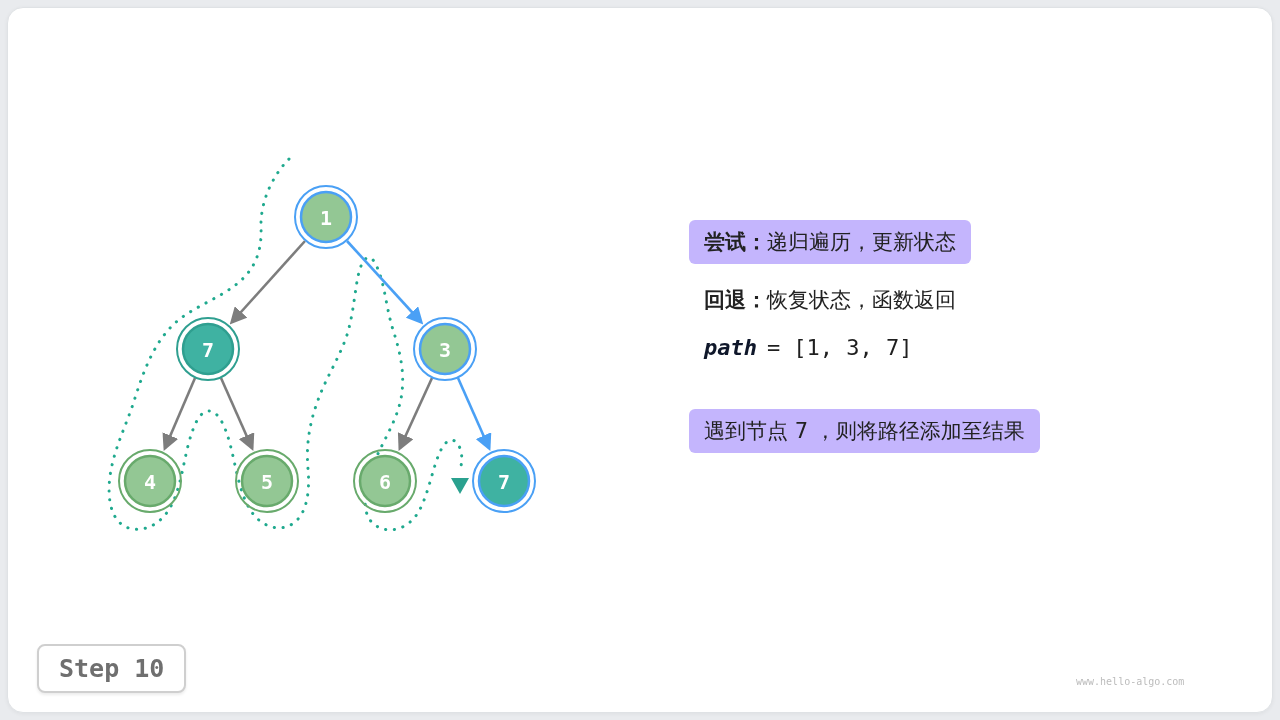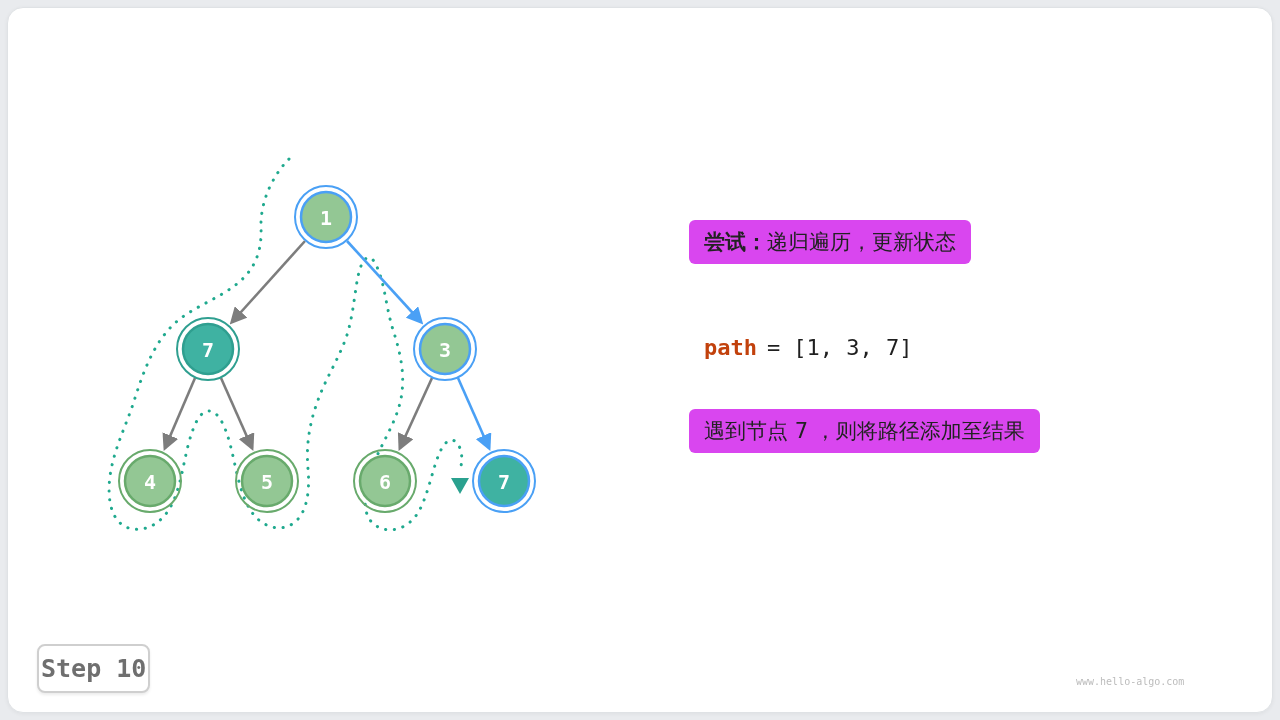--- a/index.html
+++ b/index.html
@@ -29,45 +29,45 @@
   .nbody.bblue{stroke:#4aa0f5;}
   .nbody.bgreen{stroke:#68aa6c;}
   .nbody.bteal{stroke:#2f9f90;}
   .nlabel{
     fill:#ffffff;font-family:"DejaVu Sans Mono", monospace;
     font-size:20px;font-weight:bold;text-anchor:middle;dominant-baseline:central;
   }
   .pointer{fill:#2aa18f;}
   
   .callout{
-    position:absolute;background:#d946ef;border-radius:6px;
+    position:absolute;background:#c4b5fd;border-radius:6px;
     padding:9px 15px;font-size:21px;color:#222;white-space:nowrap;line-height:1.25;
   }
   .callout-try{left:681px;top:212px;}
   .callout-note{left:681px;top:381px;margin-top:20px;}
   .plainline{
     position:absolute;font-size:21px;color:#222;white-space:nowrap;line-height:1.25;
   }
   .line-backtrack{left:696px;top:279px;}
   .b{font-weight:bold;}
   .codeline{
     position:absolute;font-family:"DejaVu Sans Mono", monospace;
     font-size:22px;color:#1f1f1f;white-space:nowrap;
   }
   .line-path{left:696px;top:327px;}
   .line-res{left:696px;top:444px;}
   .kw{font-weight:bold;}
-  .kw.blue{color:#c2410c;}
+  .kw.blue{color:#0f172a;font-style:italic;}
   .kw.teal{color:#2a9d8f;}
   .codeval{margin-left:0.45em;}
   
   .step-box{
     position:absolute;left:29px;top:636px;
     background:#ffffff;border:2px solid #cfcfcf;border-radius:8px;
-    padding:8px 2px;box-shadow:0 2px 3px rgba(0,0,0,.08);
+    padding:8px 20px;box-shadow:0 2px 3px rgba(0,0,0,.08);
     font-family:"DejaVu Sans Mono", monospace;font-weight:bold;
     font-size:25px;color:#6f6f6f;white-space:nowrap;
   }
   
   .watermark{
     position:absolute;left:1068px;top:668px;
     font-family:"DejaVu Sans Mono", monospace;font-size:10px;color:#bcbcbc;
   }
 </style>
 </head>
@@ -155,20 +155,23 @@
       <text class="nlabel" x="496" y="474">7</text>
     </g>
 
     <polygon class="pointer" points="443,470 461,470 452,486"></polygon>
   </svg>
 
   <div class="callout callout-try">
     <span class="b">尝试：</span><span>递归遍历，更新状态</span>
   </div>
 
+  <div class="plainline line-backtrack">
+    <span class="b">回退：</span><span>恢复状态，函数返回</span>
+  </div>
 
   <div class="codeline line-path">
     <span class="kw blue">path</span><span class="codeval">= [1, 3, 7]</span>
   </div>
 
   <div class="callout callout-note">
     <span>遇到节点 7 ，则将路径添加至结果</span>
   </div>
 
 

